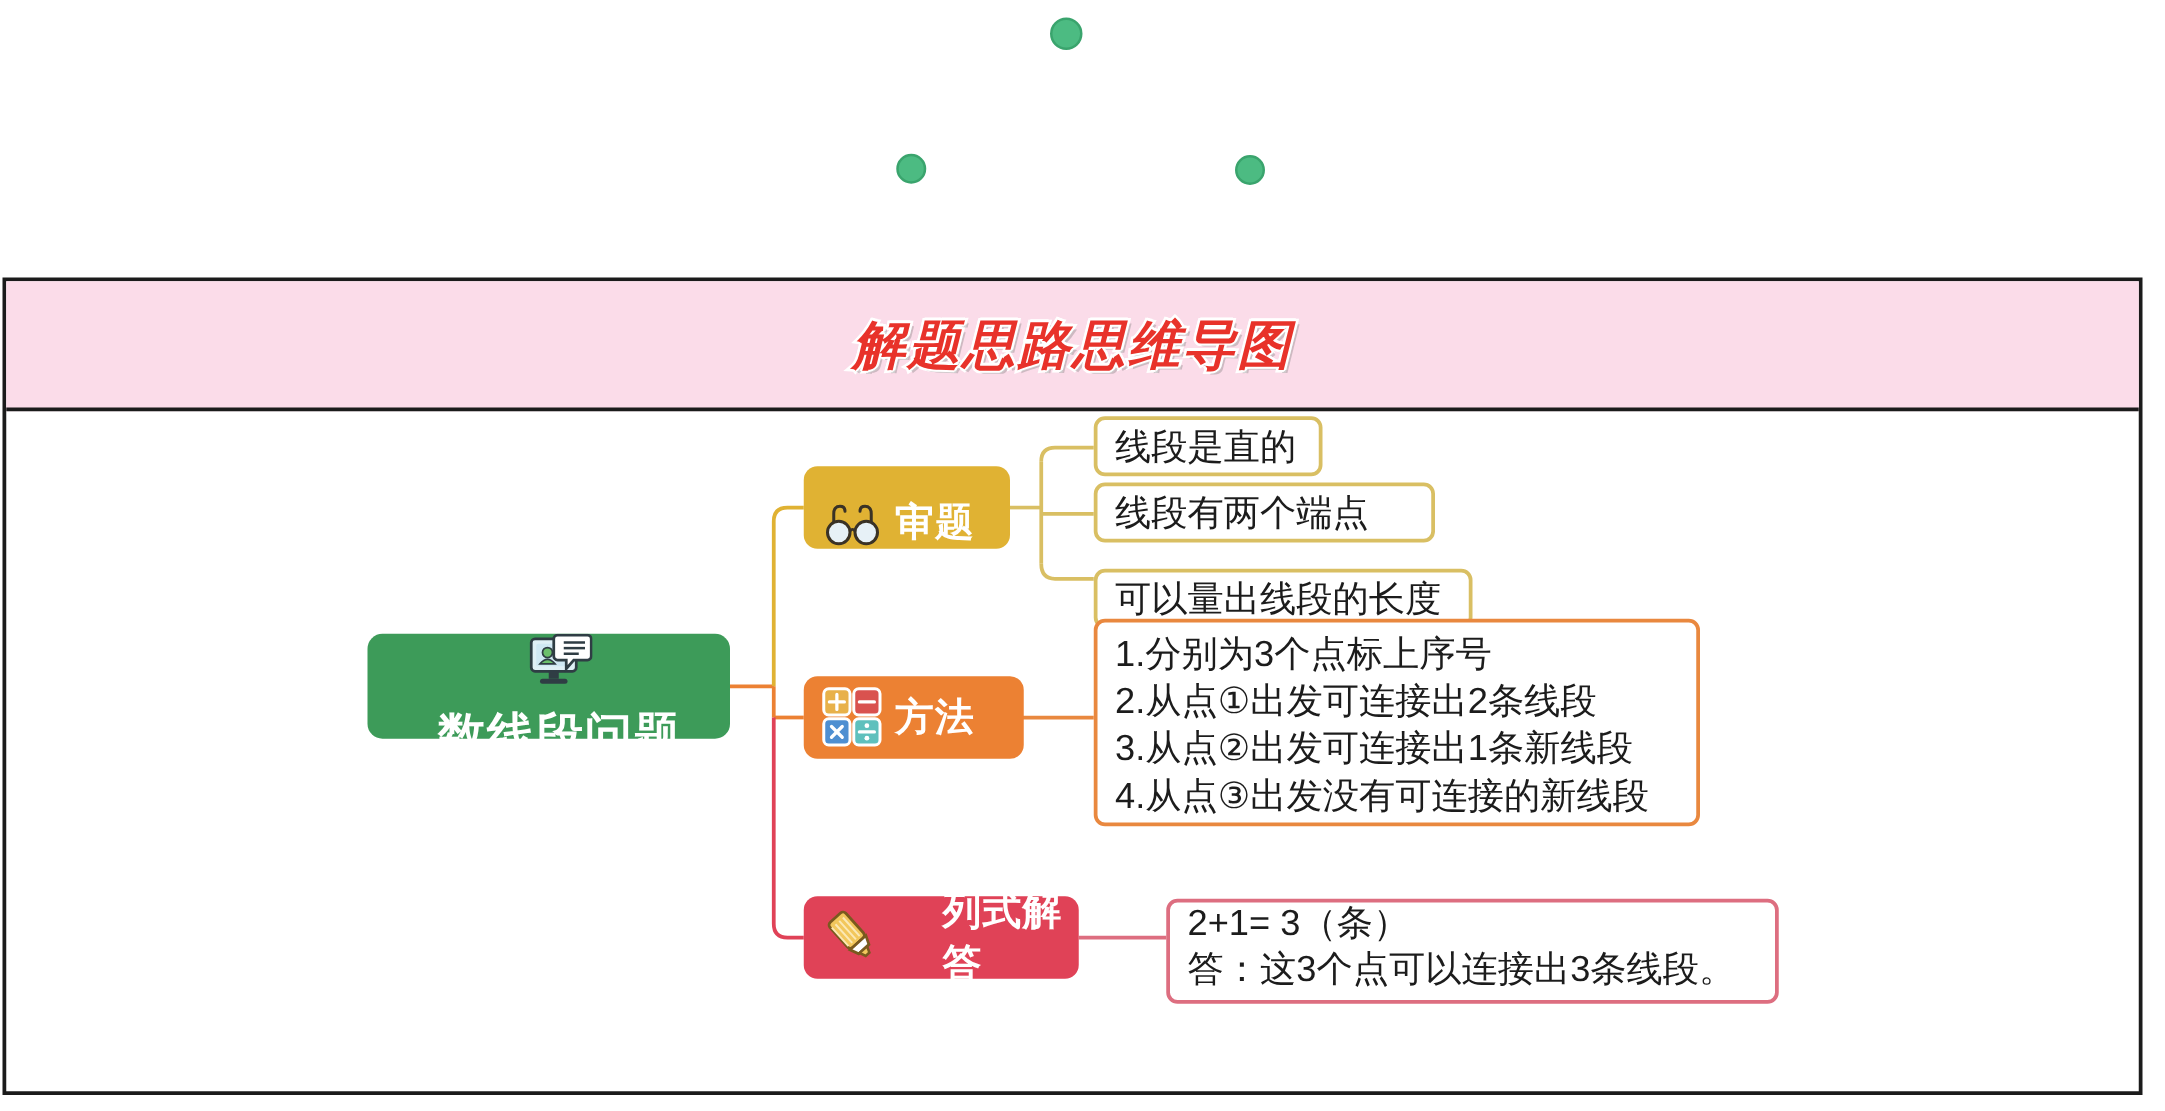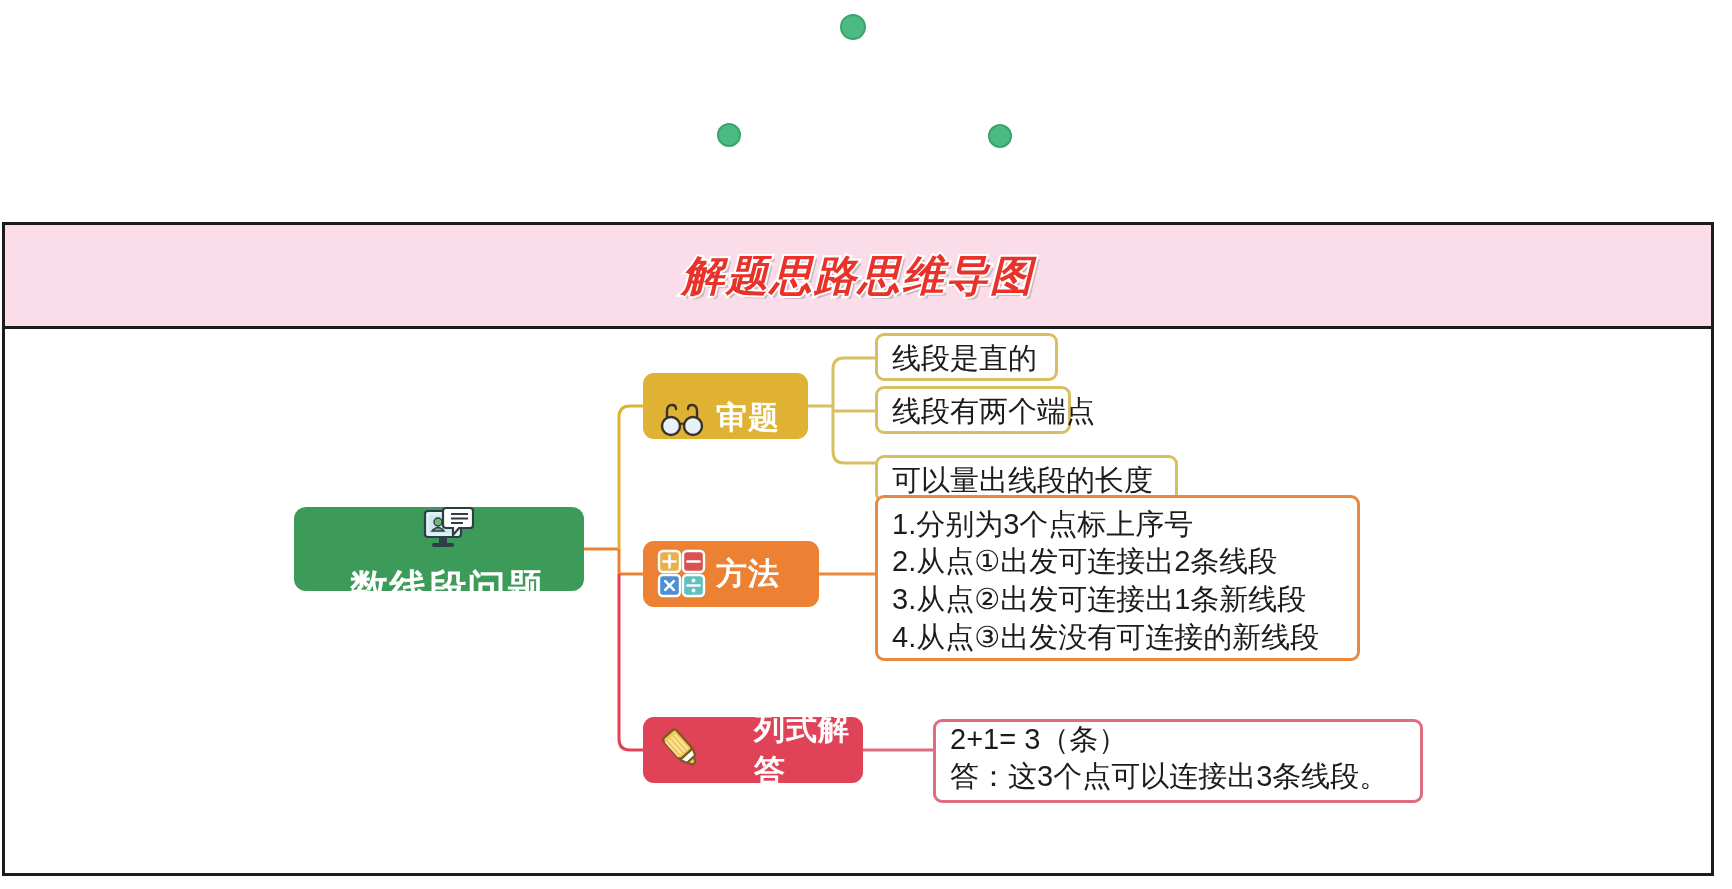--- a/index.html
+++ b/index.html
@@ -158,21 +158,21 @@
     font-size: 29px;
     color: #1c1c1c;
     line-height: 1.30;
     white-space: pre;
   }
   .leaf.gold { border: 3px solid #d9bf63; }
   .leaf.orange { border: 3px solid #e9883f; }
   .leaf.red { border: 3px solid #dd6e80; }
 
   #leaf-1 { left: 870px; top: 4px;  width: 183px; height: 48px; }
-  #leaf-2 { left: 870px; top: 57px; width: 196px; height: 48px; }
+  #leaf-2 { left: 870px; top: 57px; width: 273px; height: 48px; }
   #leaf-3 { left: 870px; top: 126px;width: 303px; height: 48px; }
 
   #leaf-method {
     left: 870px;
     top: 166px;
     width: 485px;
     height: 166px;
     align-items: flex-start;
     padding-top: 10px;
     flex-direction: column;

